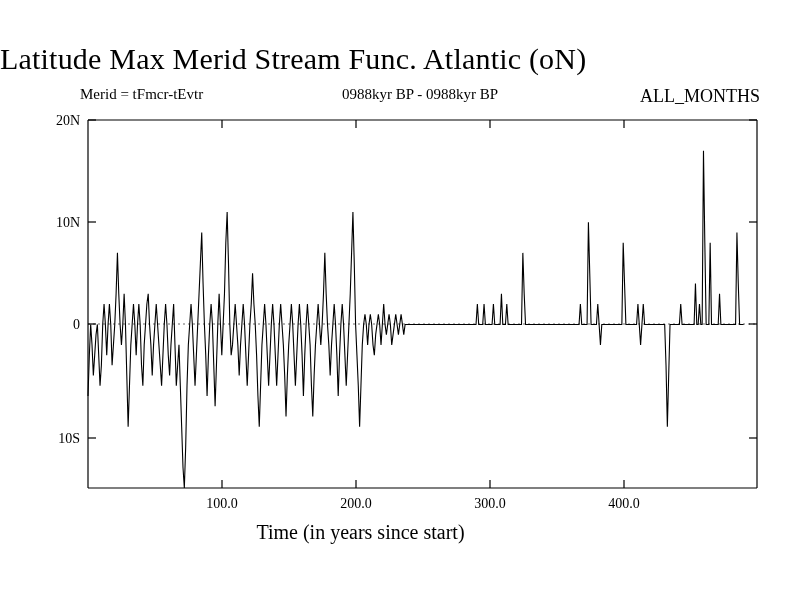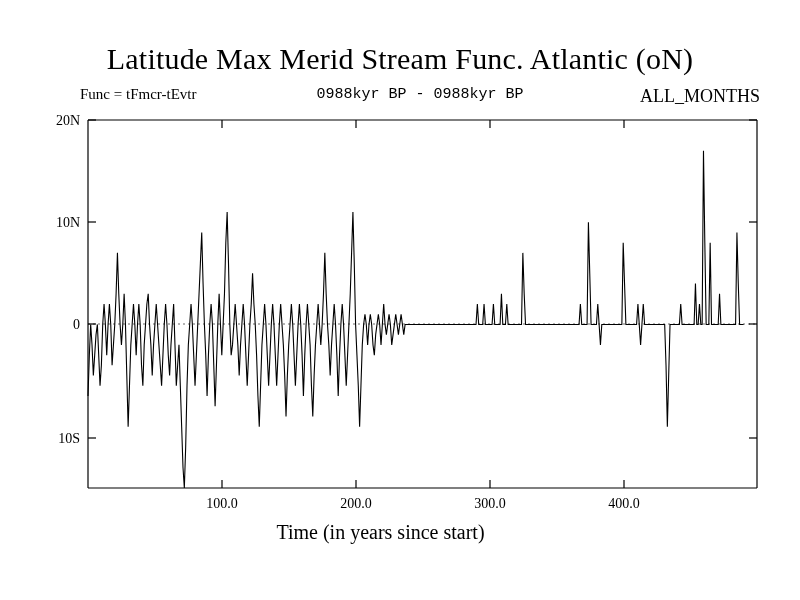--- a/index.html
+++ b/index.html
@@ -20,21 +20,20 @@
     left: 0;
     top: 0;
     width: 800px;
     height: 600px;
   }
   .title {
     position: absolute;
     left: 0;
     top: 42px;
     width: 800px;
-    text-align: center;
     font-size: 30px;
     font-family: "Liberation Serif", serif;
     letter-spacing: 0.2px;
     white-space: nowrap;
   }
   .subtitle-row {
     position: absolute;
     left: 80px;
     top: 86px;
     width: 680px;
@@ -48,41 +47,40 @@
     font-family: "Liberation Serif", serif;
     white-space: nowrap;
   }
   .sub-center {
     position: absolute;
     left: 0;
     top: 0;
     width: 680px;
     text-align: center;
     font-size: 15px;
-    font-family: Liberation Mono, monospace;
+    font-family: Liberation Serif, serif;
     white-space: nowrap;
   }
   .sub-right {
     position: absolute;
     right: 0px;
     top: 0;
     font-size: 18px;
     font-family: "Liberation Serif", serif;
     white-space: nowrap;
   }
   .xlabel {
     position: absolute;
     left: 0;
     top: 521px;
     width: 721px;
     text-align: center;
     font-size: 20px;
     font-family: "Liberation Serif", serif;
     white-space: nowrap;
-    padding-left: 20px;
   }
   svg.plot {
     position: absolute;
     left: 0;
     top: 0;
     width: 800px;
     height: 600px;
   }
   .tick-label {
     font-size: 14px;
@@ -91,21 +89,21 @@
   }
 </style>
 </head>
 <body>
 
 <div id="chart-root">
 
   <div class="title">Latitude Max Merid Stream Func. Atlantic (oN)</div>
 
   <div class="subtitle-row">
-    <div class="sub-left">Func = tFmcr-tEvtr</div>
+    <div class="sub-left">Merid = tFmcr-tEvtr</div>
     <div class="sub-center">0988kyr BP - 0988kyr BP</div>
     <div class="sub-right">ALL_MONTHS</div>
   </div>
 
   <svg class="plot" viewBox="0 0 800 600">
     <g>
 
       <line x1="88" y1="120" x2="88" y2="488" stroke="#000" stroke-width="1.2"></line>
       <line x1="88" y1="488" x2="757" y2="488" stroke="#000" stroke-width="1.2"></line>
       <line x1="757" y1="120" x2="757" y2="488" stroke="#000" stroke-width="1.2"></line>

